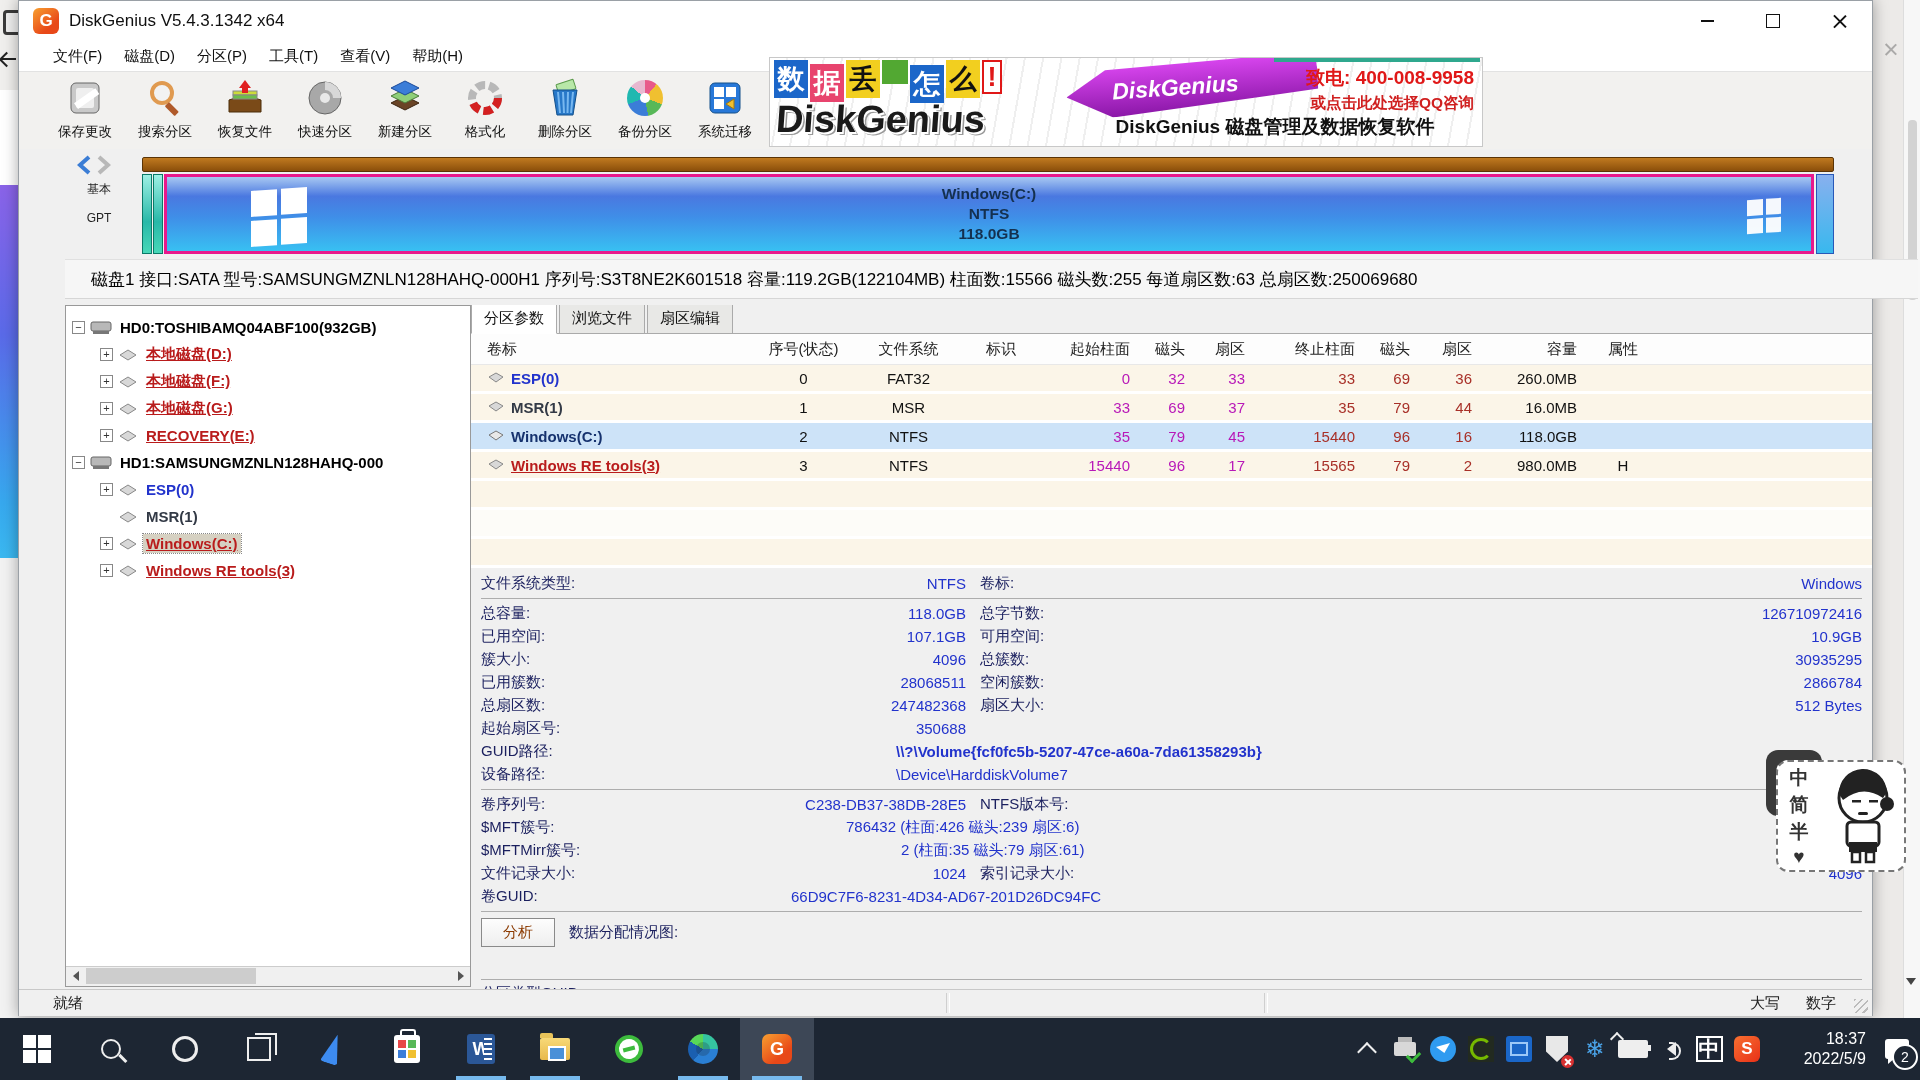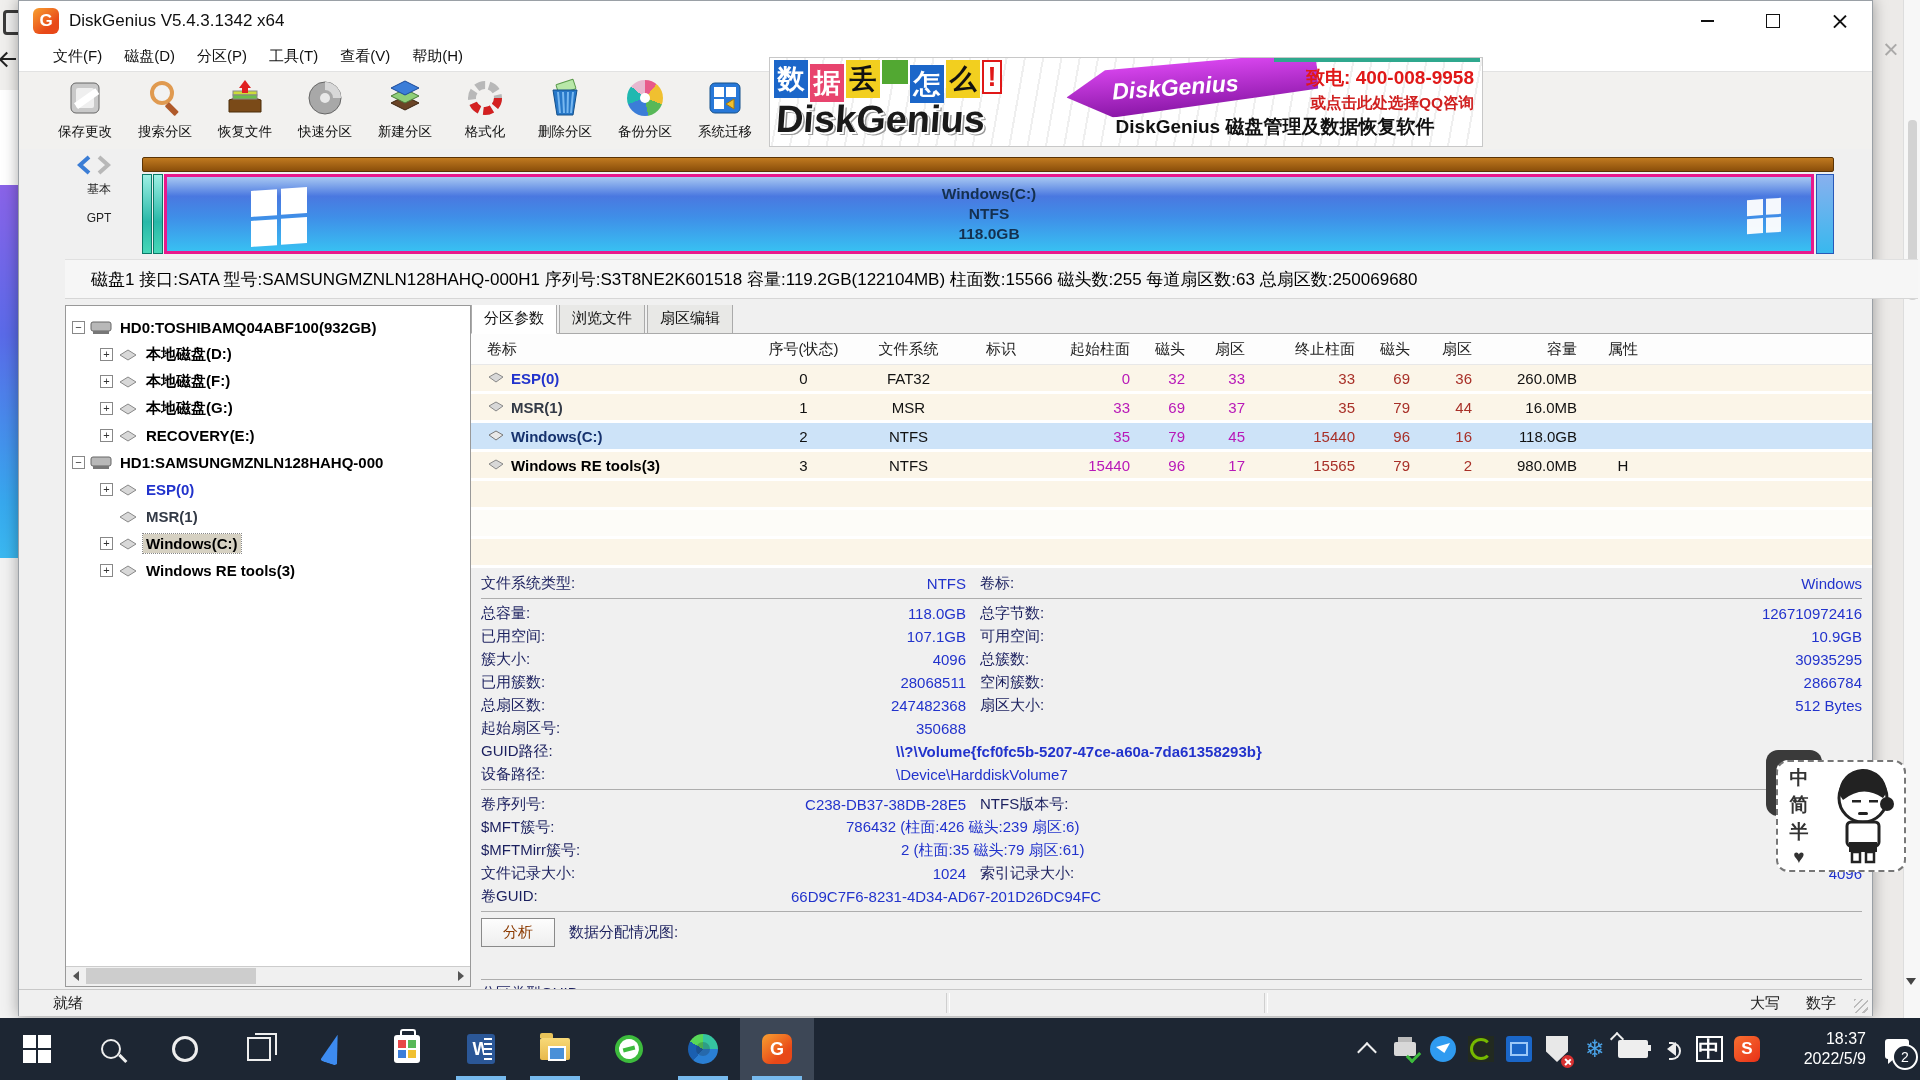--- a/index.html
+++ b/index.html
@@ -85,21 +85,21 @@
   
   .disk-info{position:absolute;left:0;top:258px;width:100%;height:40px;background:#f6f6f6;border-top:1px solid #e0e0e0;border-bottom:1px solid #d6d6d6;
     font-size:17px;color:#000;display:flex;align-items:center;padding-left:26px;box-sizing:border-box;margin-left:46px;}
   
   .tree{position:absolute;left:46px;top:304px;width:406px;height:682px;background:#fff;border:1px solid #999;box-sizing:border-box;overflow:hidden;}
   .tree-item{display:flex;align-items:center;height:27px;white-space:nowrap;}
   .tg{width:13px;height:13px;border:1px solid #888;background:#fff;color:#333;font-size:11px;line-height:11px;text-align:center;margin-right:5px;flex:none;box-sizing:border-box;}
   .tg.hidden{visibility:hidden;}
   .tree-label{font-size:15px;font-weight:bold;padding:1px 3px;}
   .lvl0{padding-left:6px;} .lvl1{padding-left:34px;}
-  .c-black{color:#000;} .c-brown{color:#000000;} .c-blue{color:#2233cc;} .c-dark{color:#333a46;}
+  .c-black{color:#000;} .c-brown{color:#b91c1c;text-decoration:underline;} .c-blue{color:#2233cc;} .c-dark{color:#333a46;}
   .sel-bg{background:#d6d1c2;outline:1px dotted #888;}
   .tree-ic{margin-right:5px;flex:none;display:flex;}
   .tree-hscroll{position:absolute;left:0;bottom:0;width:100%;height:19px;background:#f0f0f0;border-top:1px solid #ccc;}
   .sb-arrow{position:absolute;top:0;width:19px;height:18px;display:flex;align-items:center;justify-content:center;background:#f0f0f0;}
   .sb-arrow.left{left:0;} .sb-arrow.right{right:0;}
   .tri-l{width:0;height:0;border-top:5px solid transparent;border-bottom:5px solid transparent;border-right:6px solid #555;}
   .tri-r{width:0;height:0;border-top:5px solid transparent;border-bottom:5px solid transparent;border-left:6px solid #555;}
   .sb-thumb{position:absolute;left:20px;top:1px;width:170px;height:16px;background:#cdcdcd;}
   
   .rpanel{position:absolute;left:452px;top:304px;width:1401px;height:684px;background:#f0f0f0;overflow:hidden;}

